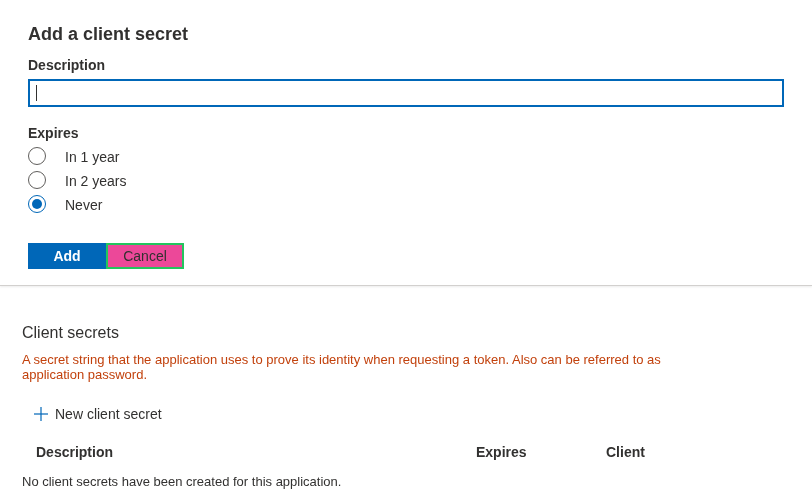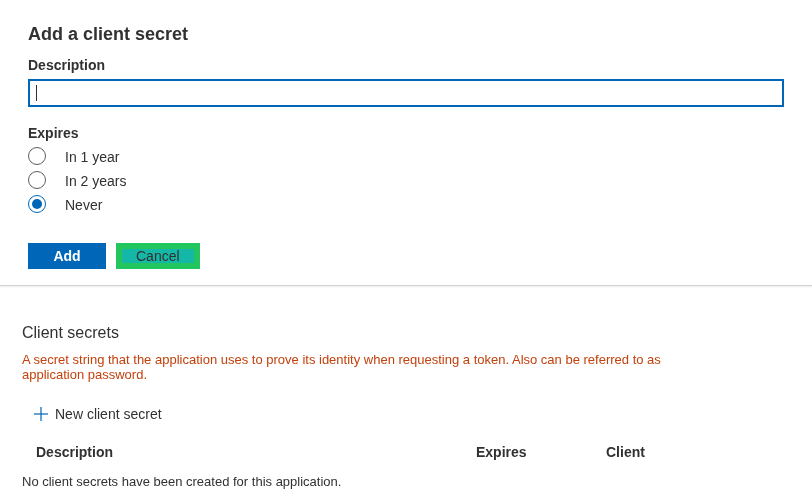--- a/index.html
+++ b/index.html
@@ -47,32 +47,32 @@
       width: 18px; height: 18px; border-radius: 50%;
       border: 1px solid #605e5c;
       display: flex; align-items: center; justify-content: center;
       flex-shrink: 0;
     }
     .radio-outer.selected { border: 1px solid #0067b8; }
     .radio-inner {
       width: 10px; height: 10px; border-radius: 50%; background: #0067b8;
     }
     .radio-label { font-size: 14px; }
-    .btn-row { display: flex; gap: 10px; }
+    .btn-row { display: flex; }
     .btn {
       min-width: 78px; height: 26px;
       font-size: 14px; cursor: pointer;
       display: inline-flex; align-items: center; justify-content: center;
       padding: 0 14px;
     }
     .btn-primary {
       background: #0067b8; color: #fff; border: 1px solid #0067b8; font-weight: 600;
     }
     .btn-secondary {
-      background: #14b8a6; color: #323130; border: 6px solid #22c55e;
+      background: #ec4899; color: #323130; border: 2px solid #22c55e;
     }
     .section { padding: 0 22px; width: 700px; }
     .section h3 { font-size: 16px; font-weight: 400; margin-bottom: 10px; }
     .section-desc { font-size: 13px; color: #c2410c; margin-bottom: 20px; }
     .new-secret {
       display: inline-flex; align-items: center; gap: 7px;
       padding: 4px 6px; margin: 0 0 12px 6px; cursor: pointer;
       font-size: 14px;
     }
     .plus-icon {

